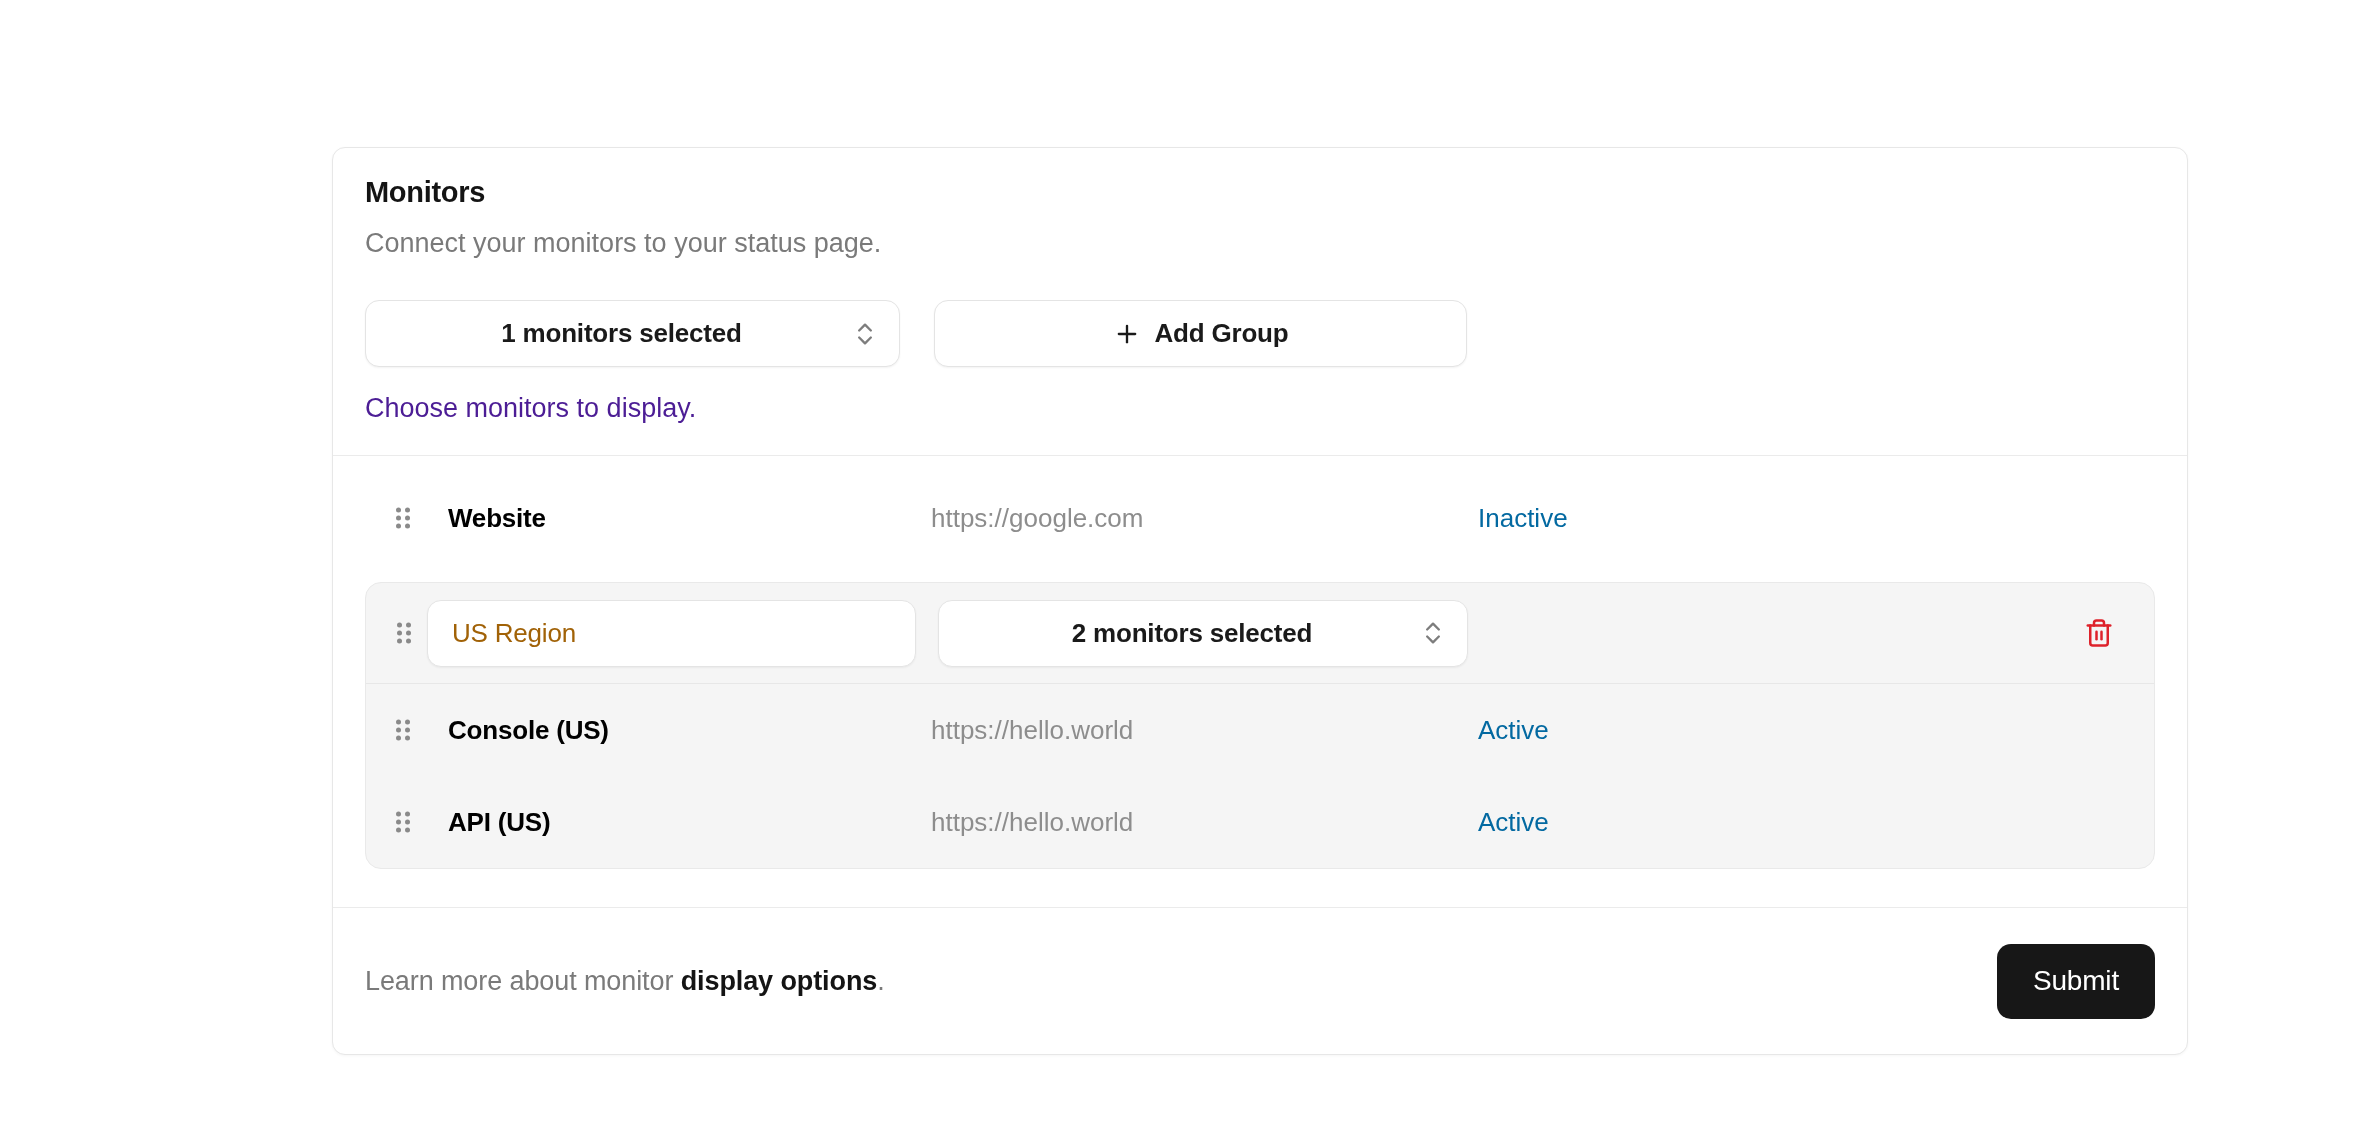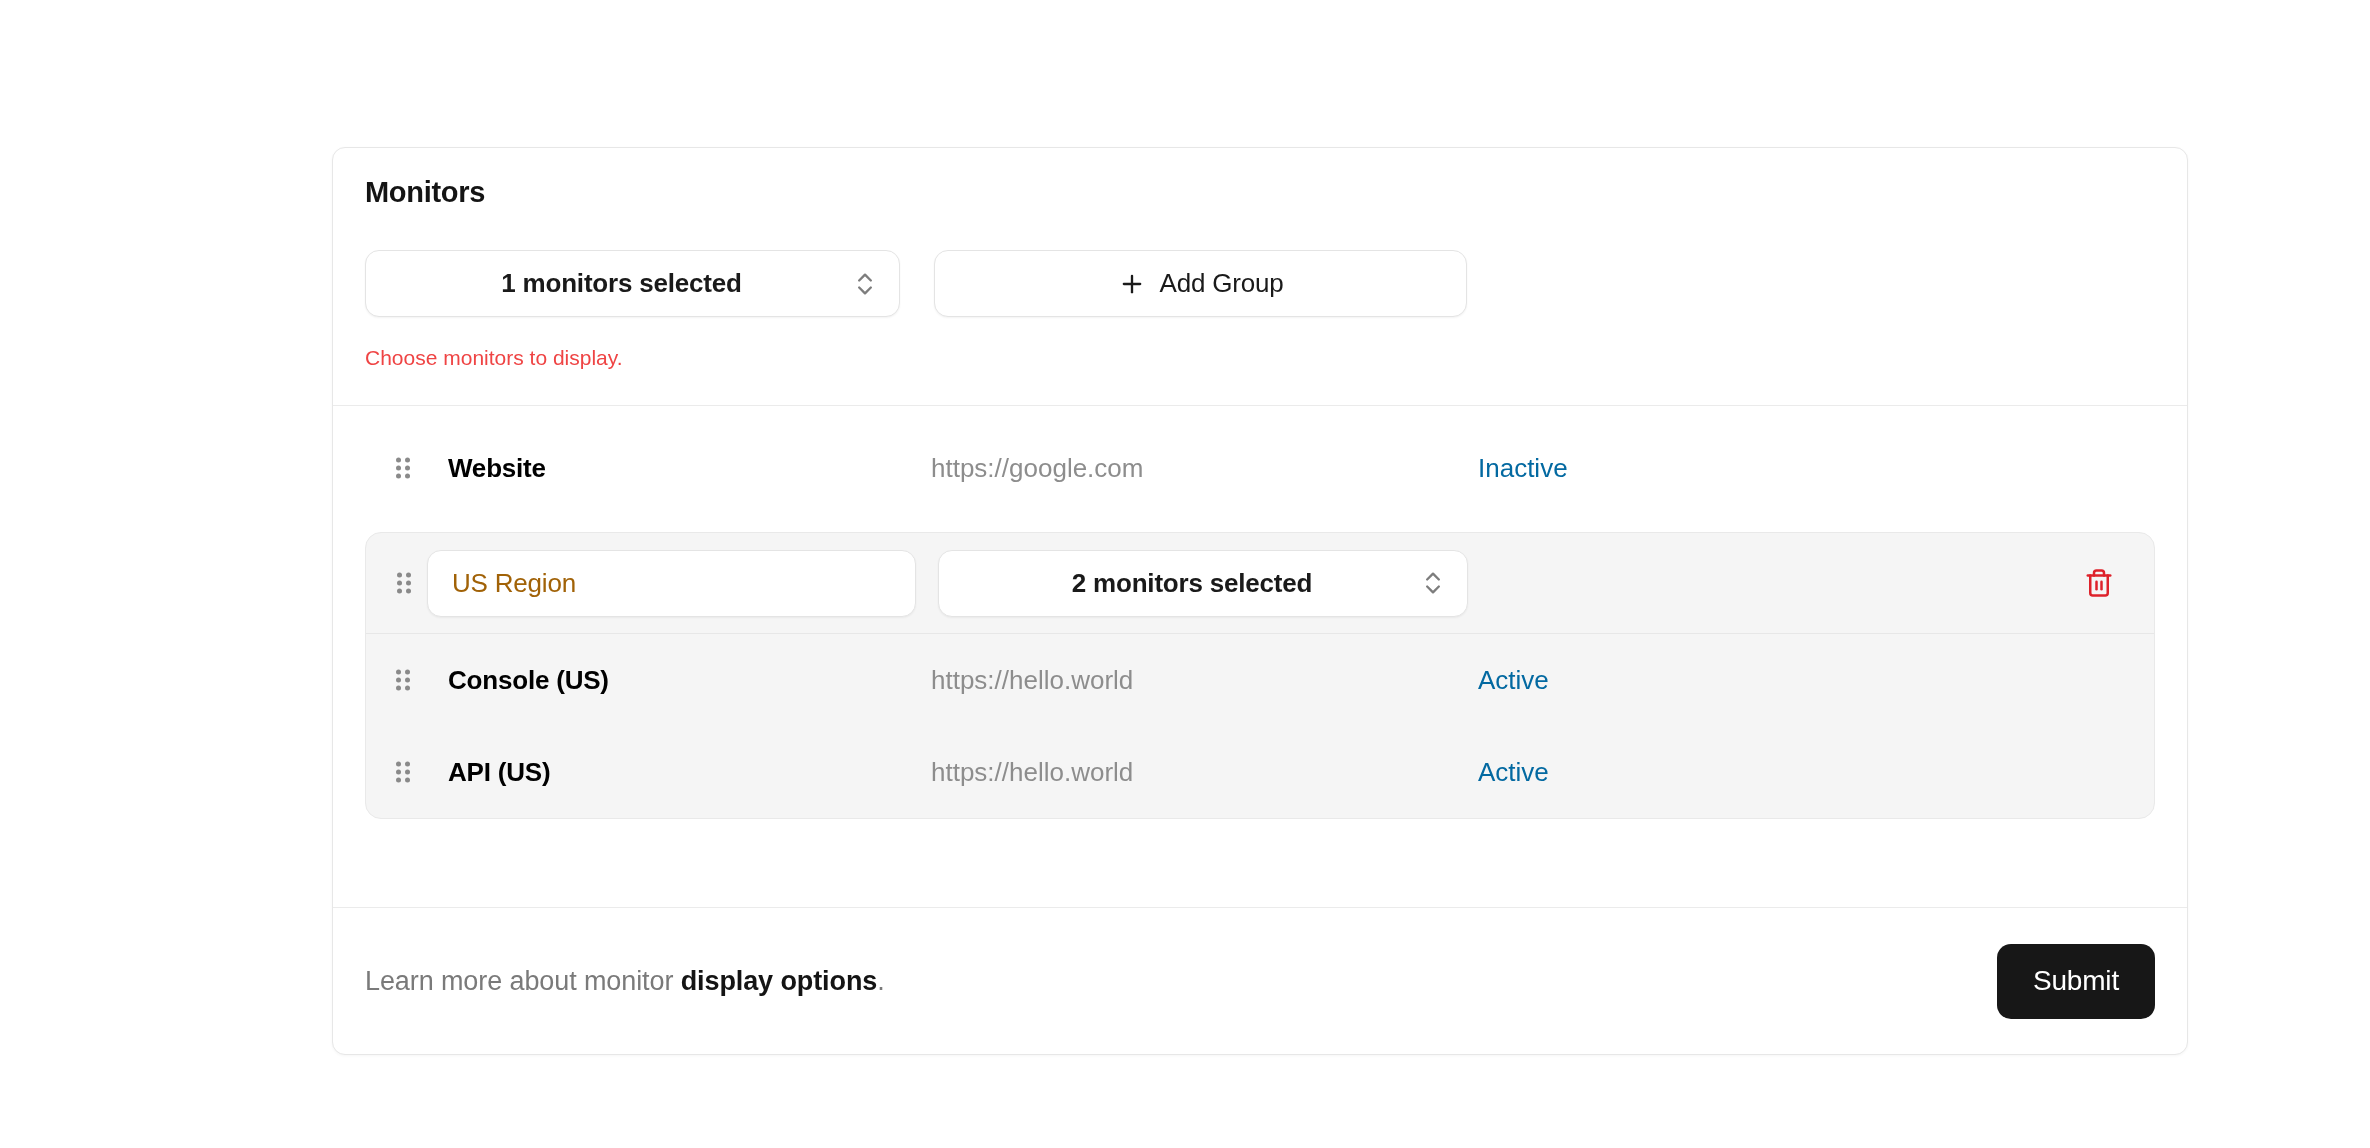--- a/index.html
+++ b/index.html
@@ -18,23 +18,23 @@
   .select-btn {
     width:535px; height:67px; background:#fff; border:1px solid #e4e4e4; border-radius:14px;
     display:flex; align-items:center; padding:0 20px 0 26px; cursor:pointer;
     box-shadow:0 1px 2px rgba(0,0,0,0.05); font-family:inherit;
   }
   .select-btn .value { flex:1; text-align:center; font-size:26px; font-weight:600; color:#1a1a1a; letter-spacing:-0.2px; }
   .add-group-btn {
     width:533px; height:67px; background:#fff; border:1px solid #e4e4e4; border-radius:14px;
     display:flex; align-items:center; justify-content:center; gap:14px; cursor:pointer;
     box-shadow:0 1px 2px rgba(0,0,0,0.05);
-    font-size:26px; font-weight:400; color:#1a1a1a; letter-spacing:-0.2px; font-family:inherit;
+    font-size:26px; font-weight:700; color:#1a1a1a; letter-spacing:-0.2px; font-family:inherit;
   }
-  .helper { margin-top:24px; font-size:21px; line-height:34px; color:#ef4444; }
+  .helper { margin-top:24px; font-size:27px; line-height:34px; color:#4c1d95; }
   .divider { height:1px; background:#ebebeb; flex:none; }
   .list { flex:1; padding:16px 32px 0 32px; }
   .row { height:92px; display:flex; align-items:center; padding-left:29px; }
   .grip { width:18px; height:24px; margin-right:36px; display:flex; align-items:center; cursor:grab; background:none; border:none; padding:0; }
   .cell { white-space:nowrap; overflow:hidden; }
   .cell.name { width:483px; font-size:26px; font-weight:700; color:#000000; letter-spacing:-0.2px; }
   .cell.url { width:547px; font-size:26px; color:#8d8d8d; }
   .cell.status { flex:1; font-size:26px; color:#0369a1; }
   .group-box { margin-top:18px; background:#f5f5f5; border:1px solid #e9e9e9; border-radius:16px; overflow:hidden; }
   .group-header { height:100px; display:flex; align-items:center; padding:0 36px 0 29px; }
@@ -57,20 +57,21 @@
   }
   svg { display:block; }
 </style>
 </head>
 <body>
 
 <div class="card">
 
   <div class="card-header">
     <div class="title">Monitors</div>
+    <div class="subtitle">Connect your monitors to your status page.</div>
     <div class="controls">
       <button class="select-btn">
         <span class="value">1 monitors selected</span>
         <span>
           <svg width="28" height="28" viewBox="0 0 24 24" fill="none" stroke="#7d7d7d" stroke-width="2" stroke-linecap="round" stroke-linejoin="round">
               <path d="m7 15 5 5 5-5"></path>
               <path d="m7 9 5-5 5 5"></path>
             </svg>
         </span>
       </button>

